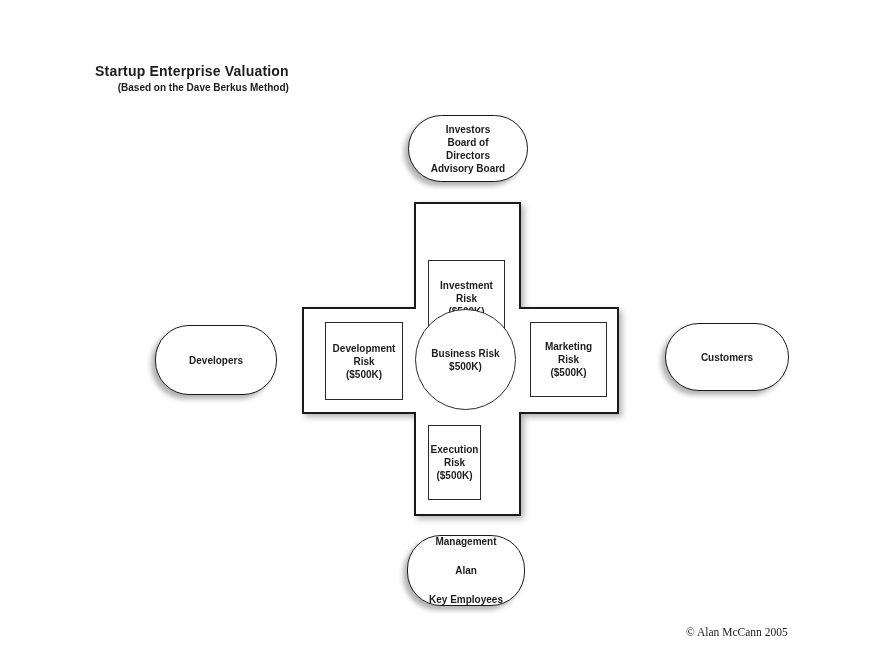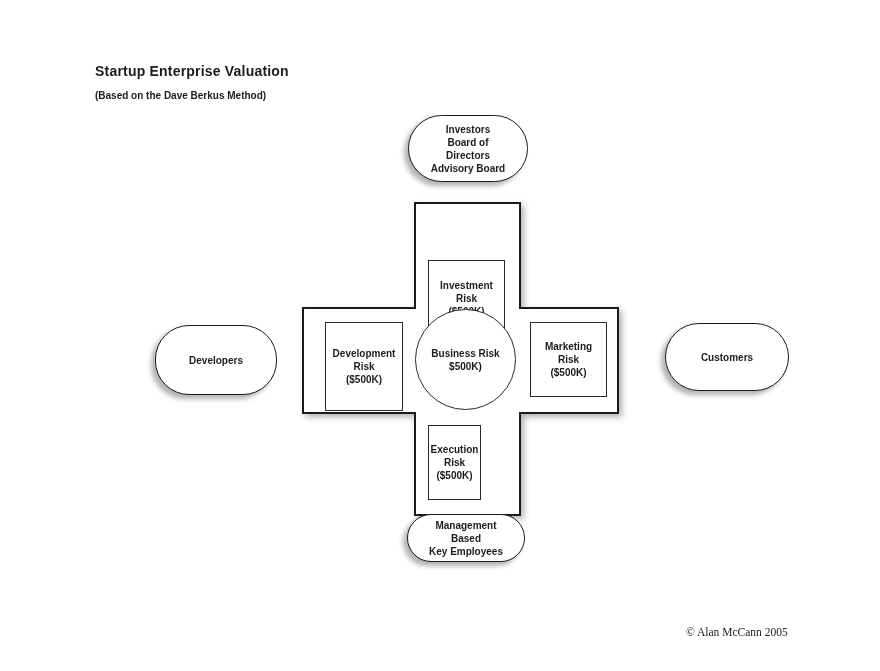--- a/index.html
+++ b/index.html
@@ -22,24 +22,25 @@
     top: 63px;
   }
   .title-block h1 {
     margin: 0;
     font-size: 14px;
     font-weight: 700;
     letter-spacing: 0.2px;
     color: #1c1c1c;
   }
   .title-block .subtitle {
-    margin-top: 11px;
+    margin-top: 3px;
     font-size: 10px;
     font-weight: 700;
     color: #1c1c1c;
+    text-align: right;
   }
   .node {
     position: absolute;
     display: flex;
     flex-direction: column;
     justify-content: center;
     align-items: center;
     text-align: center;
     box-sizing: border-box;
     background: #ffffff;
@@ -50,39 +51,39 @@
   }
   .node .ln { display: block; }
   .stadium {
     border: 1.5px solid #1a1a1a;
     border-radius: 34px;
     box-shadow: -4px 4px 5px rgba(0,0,0,0.30);
   }
   .stadium.investors { left: 408px; top: 115px; width: 120px; height: 67px; }
   .stadium.developers { left: 155px; top: 325px; width: 122px; height: 70px; }
   .stadium.customers  { left: 657px; top: 323px; width: 124px; height: 68px; margin-left: 8px; }
-  .stadium.management { left: 407px; top: 514px; width: 118px; height: 48px; }
+  .stadium.management { left: 407px; top: 535px; width: 118px; height: 71px; gap: 16px; }
   .cross-svg {
     position: absolute;
     left: 295px;
     top: 195px;
     width: 335px;
     height: 330px;
     overflow: visible;
   }
   .cross-svg polygon {
     fill: #ffffff;
     stroke: #1a1a1a;
     stroke-width: 2;
   }
   .riskbox {
     border: 1.5px solid #2a2a2a;
   }
   .riskbox.investment  { left: 428px; top: 217px; width: 77px; height: 76px; margin-top: 43px; }
-  .riskbox.development { left: 325px; top: 322px; width: 78px; height: 89px; }
+  .riskbox.development { left: 325px; top: 322px; width: 78px; height: 78px; }
   .riskbox.marketing   { left: 530px; top: 322px; width: 77px; height: 75px; }
   .riskbox.execution   { left: 428px; top: 425px; width: 53px; height: 75px; }
   .circle {
     left: 415px; top: 309px; width: 101px; height: 101px;
     border: 1px solid #2a2a2a;
     border-radius: 50%;
   }
   .copyright {
     position: absolute;
     left: 686px;
@@ -117,21 +118,21 @@
   <div class="node stadium developers">
     <span class="ln">Developers</span>
   </div>
 
   <div class="node stadium customers">
     <span class="ln">Customers</span>
   </div>
 
   <div class="node stadium management">
     <span class="ln">Management</span>
-    <span class="ln">Based</span>
+    <span class="ln">Alan</span>
     <span class="ln">Key Employees</span>
   </div>
 
   <div class="node riskbox investment">
     <span class="ln">Investment</span>
     <span class="ln">Risk</span>
     <span class="ln">($500K)</span>
   </div>
 
   <div class="node riskbox development">

